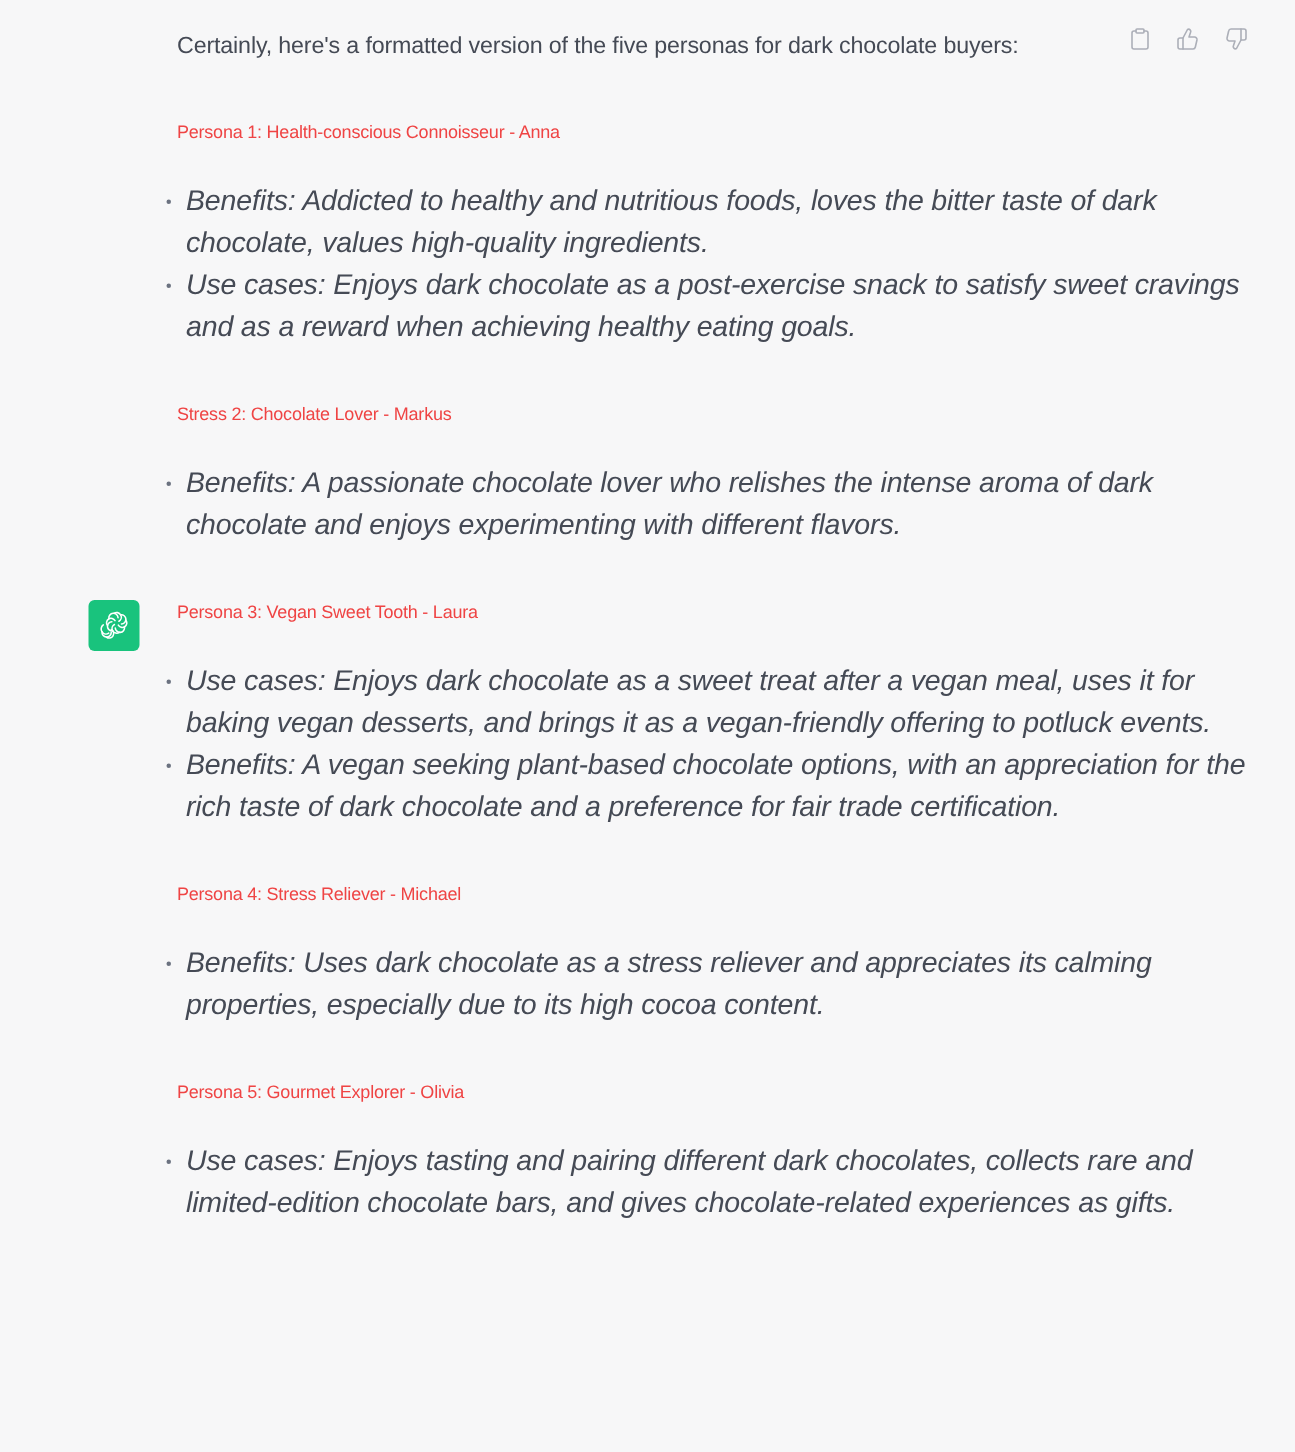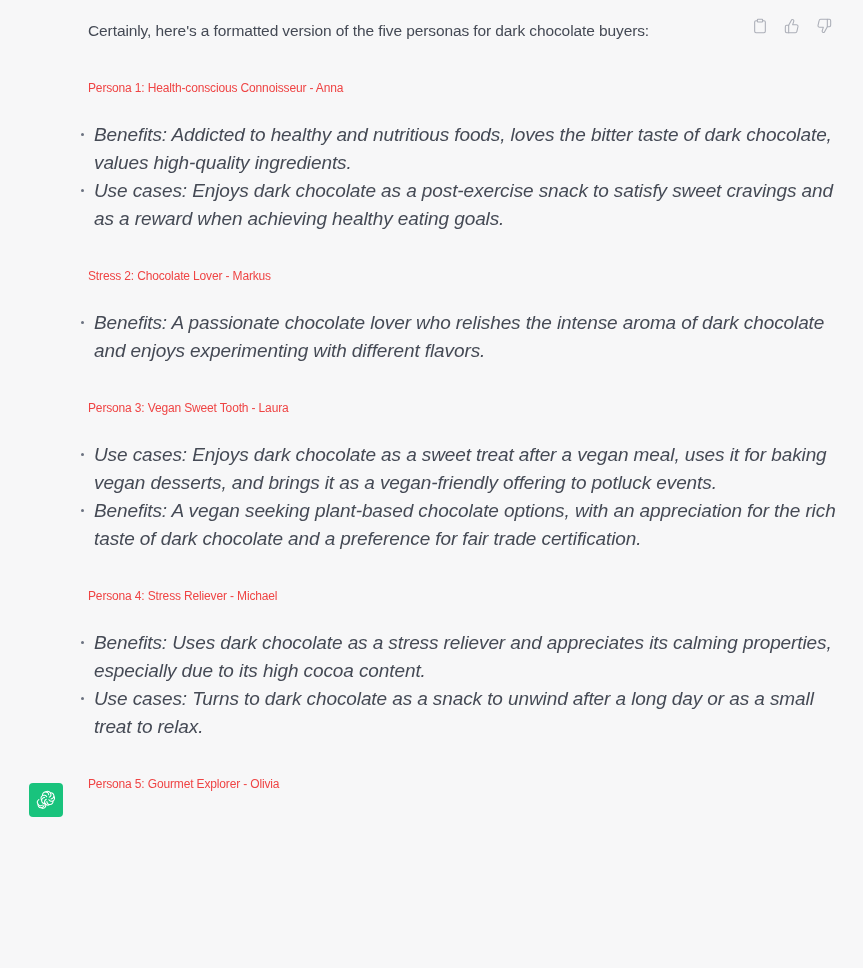--- a/index.html
+++ b/index.html
@@ -27,23 +27,24 @@
   .message-block {
     position: relative;
     width: 863px;
     min-height: 968px;
     background: #f7f7f8;
     padding: 14px 0 0 0;
   }
 
   .message-inner {
     display: flex;
-    align-items: flex-end;
+    align-items: center;
     padding-left: 29px;
     padding-right: 22px;
+    margin-left: 30px;
   }
 
   
   .avatar {
     flex: 0 0 auto;
     width: 34px;
     height: 34px;
     border-radius: 4px;
     background: #19c37d;
     display: flex;
@@ -219,25 +220,25 @@
         <ul class="bullets">
           <li>Use cases: Enjoys dark chocolate as a sweet treat after a vegan meal, uses it for baking vegan desserts, and brings it as a vegan-friendly offering to potluck events.</li>
           <li>Benefits: A vegan seeking plant-based chocolate options, with an appreciation for the rich taste of dark chocolate and a preference for fair trade certification.</li>
         </ul>
       </div>
 
       <div class="persona">
         <div class="persona-heading">Persona 4: Stress Reliever - Michael</div>
         <ul class="bullets">
           <li>Benefits: Uses dark chocolate as a stress reliever and appreciates its calming properties, especially due to its high cocoa content.</li>
-          <li>Use cases: Turns to dark chocolate as a snack to unwind after a long day or as a small treat to relax.</li>
         </ul>
       </div>
 
       <div class="persona">
         <div class="persona-heading">Persona 5: Gourmet Explorer - Olivia</div>
         <ul class="bullets">
+          <li>Use cases: Enjoys tasting and pairing different dark chocolates, collects rare and limited-edition chocolate bars, and gives chocolate-related experiences as gifts.</li>
         </ul>
       </div>
 
     </div>
   </div>
 </div>
 
 </body></html>

